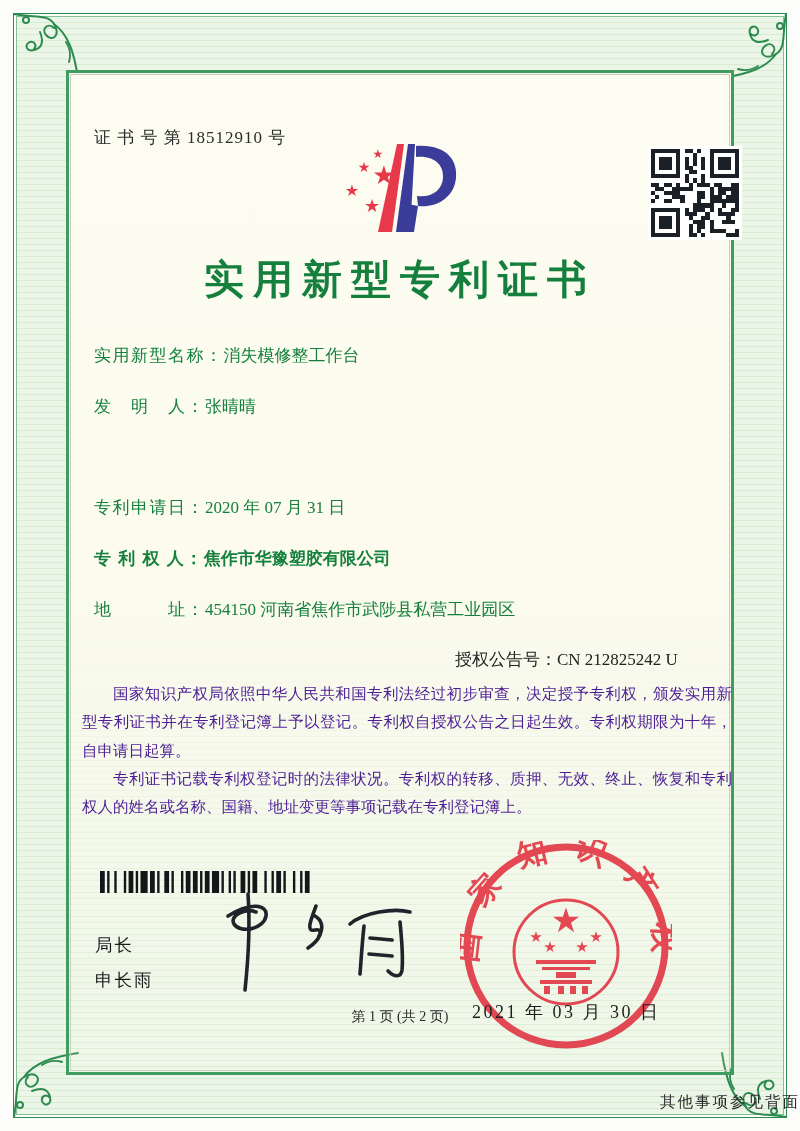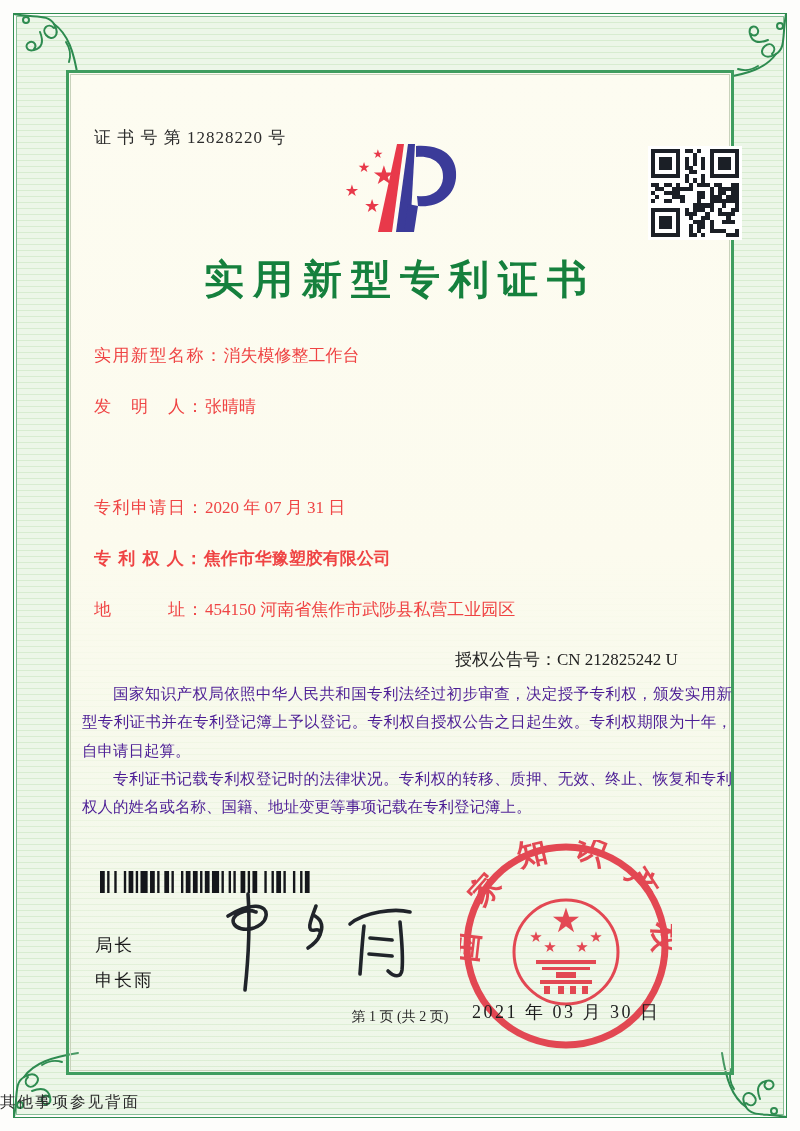--- a/index.html
+++ b/index.html
@@ -33,34 +33,34 @@
     position:absolute; left:69px; top:73px; width:662px; height:999px;
     background:linear-gradient(180deg,#fdfcf1 0%,#fcfbee 48%,rgba(252,251,238,0.60) 72%,rgba(252,251,238,0.10) 100%);
   }
   .cert-no{position:absolute; left:94px; top:126px; font-size:17px; letter-spacing:1px; color:#2c2c2c;}
   .logo{position:absolute; left:334px; top:134px; width:140px; height:108px;}
   .qr{position:absolute; left:648px; top:146px; width:94px; height:94px; background:#fff; padding:3px; box-sizing:border-box;}
   .title{
     position:absolute; left:0; right:0; top:252px; text-align:center;
     font-size:40px; font-weight:bold; letter-spacing:9px; color:#15803d;
   }
-  .field{position:absolute; left:94px; font-size:17px; color:#ef4444; white-space:nowrap;}
+  .field{position:absolute; left:94px; font-size:17px; color:#15803d; white-space:nowrap;}
   .field .lab{letter-spacing:1.5px;}
   .f0{top:344px;} .f1{top:395px;} .f2{top:446px;} .f3{top:496px;}
   .f4{top:547px;font-weight:bold;} .f5{top:598px;} .f6{top:648px;}
   .field2{position:absolute; left:455px; top:648px; font-size:17px; white-space:nowrap;}
   .paras{position:absolute; left:82px; top:680px; width:650px; font-size:15.5px; line-height:1.83; color:#4c1d95; text-align:justify;}
   .paras p{margin:0; text-indent:2em;}
   .barcode{position:absolute; left:100px; top:871px; width:212px; height:22px;}
   .director{position:absolute; left:95px; top:928px; font-size:17.5px; line-height:35px; color:#1c1c1c; letter-spacing:2px;}
   .sign{position:absolute; left:198px; top:882px; width:230px; height:118px; color:#20242a;}
   .seal{position:absolute; left:460px; top:840px; width:212px; height:212px; opacity:.93;}
   .seal-date{position:absolute; left:472px; top:1000px; font-size:18px; letter-spacing:2.5px; color:#1d1d1d; z-index:5;}
   .page-info{position:absolute; left:0; right:0; top:1008px; text-align:center; font-size:14px; color:#2a2a2a;}
-  .back-note{position:absolute; left:0; right:0; top:1092px; text-align:left; font-size:15.5px; color:#2a2a2a; letter-spacing:2px;}
+  .back-note{position:absolute; left:0; right:0; top:1092px; text-align:right; font-size:15.5px; color:#2a2a2a; letter-spacing:2px;}
 </style>
 </head>
 <body>
 
 <div class="page">
 
   <div class="guilloche"></div>
   <div class="outer-frame"></div>
 
   <div class="corner tl">
@@ -96,21 +96,21 @@
       <path d="M16,32 C26,18 44,12 70,8"></path>
       <path d="M24,46 C34,42 40,44 42,52 C44,60 36,62 34,56 C33,51 38,49 41,52"></path>
       <circle cx="12" cy="60" r="3"></circle>
       <path d="M34,20 C40,16 48,15 54,17"></path>
     </svg>
   </div>
 
   <div class="inner-bg"></div>
   <div class="inner-frame"></div>
 
-  <div class="cert-no">证 书 号 第 12828220 号</div>
+  <div class="cert-no">证 书 号 第 18512910 号</div>
 
   <div class="logo">
     <svg viewBox="0 0 140 108">
       <path d="M63,10 L70,10 L58,98 L44,98 Z" fill="#E8394A"></path>
       <path d="M74,10 L81,10 L76,98 L62,98 Z" fill="#3B3B99"></path>
       <path d="M82,12 C112,10 124,26 122,44 C120,64 102,74 84,72 L83,62 C98,64 108,56 109,44 C110,30 99,21 82,23 Z" fill="#3B3B99"></path>
       <path d="M84,72 L80,98 L70,98 L74,70 Z" fill="#3B3B99"></path>
       <g fill="#E8394A">
         <text x="50" y="50" font-size="26" text-anchor="middle">★</text>
         <text x="30" y="38" font-size="14" text-anchor="middle">★</text>

